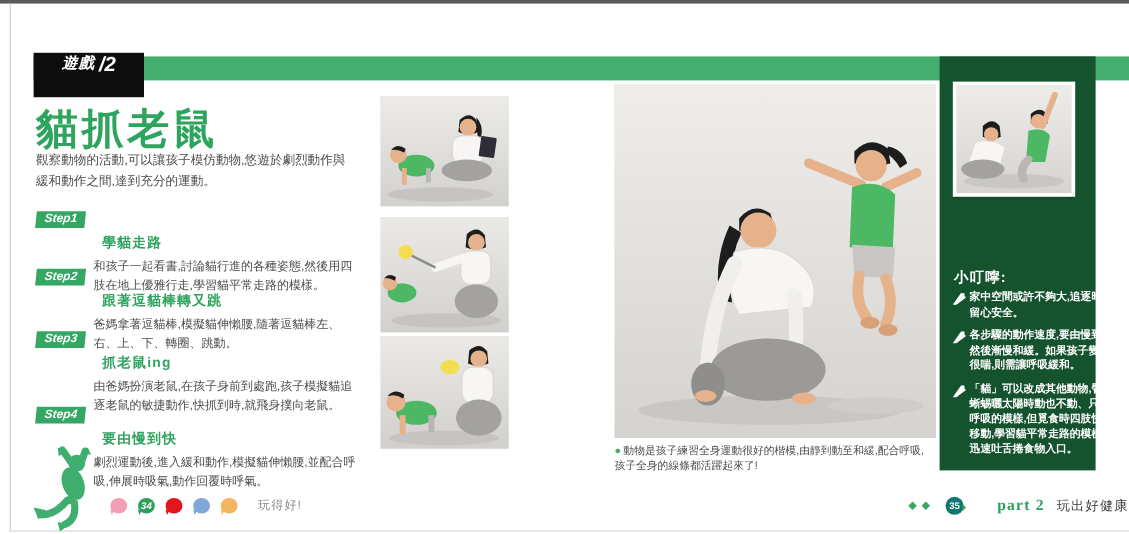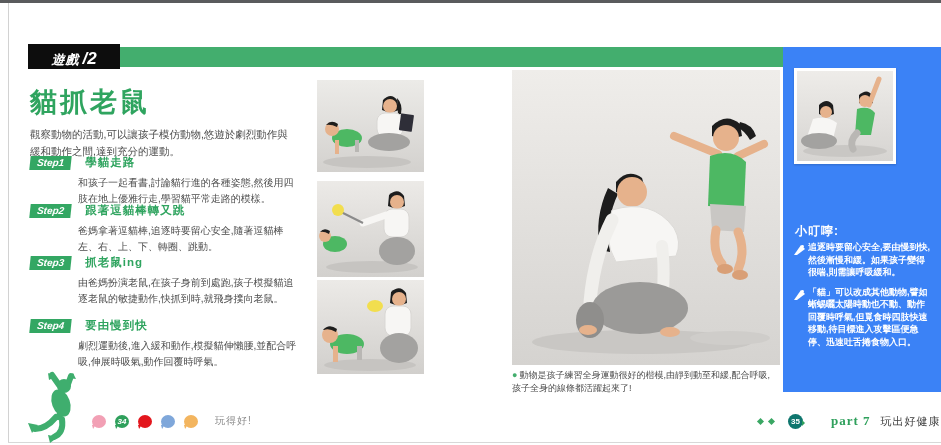--- a/index.html
+++ b/index.html
@@ -9,50 +9,50 @@
     -webkit-font-smoothing:antialiased;
   }
   .abs{position:absolute;}
   
   .topbar{left:0;top:0;width:941px;height:3px;background:#5a5b5d;}
   .edge-left{left:8px;top:3px;width:1px;height:440px;background:#d2d2d2;}
   .edge-bottom{left:8px;top:442px;width:933px;height:1px;background:#d8d8d8;}
 
   
   .header-bar{left:28px;top:47px;width:913px;height:20px;background:#43ae6e;}
-  .header-badge{left:28px;top:44px;height:25px;min-width:76px;background:#0d0d0d;
-    color:#fff;display:flex;align-items:flex-end;justify-content:center;padding:0 8px;}
+  .header-badge{left:28px;top:44px;height:37px;min-width:76px;background:#0d0d0d;
+    color:#fff;display:flex;align-items:flex-start;justify-content:center;padding:0 8px;}
   .header-badge .glabel{font-size:13px;font-weight:bold;font-style:italic;letter-spacing:1px;}
   .header-badge .gnum{font-size:17px;font-weight:bold;font-style:italic;margin-left:3px;}
 
   
-  .page-title{left:30px;top:84px;font-size:27px;font-weight:bold;color:#2fa45f;letter-spacing:3px;}
+  .page-title{left:30px;top:84px;font-size:35px;font-weight:bold;color:#2fa45f;letter-spacing:3px;}
   .intro{left:30px;top:126px;width:258px;font-size:10.5px;line-height:17px;color:#4d4d4d;}
 
   .step{left:30px;width:268px;}
   .step-head{display:flex;align-items:center;}
   .step-badge{background:#33a763;color:#fff;font-size:10px;font-weight:bold;font-style:italic;
     padding:1px 7px 2px;transform:skewX(-6deg);}
-  .step-title{color:#2fa45f;font-size:11.5px;font-weight:bold;margin-left:14px;letter-spacing:1px;}
+  .step-title{color:#2fa45f;font-size:11.5px;font-weight:bold;margin-left:14px;letter-spacing:1px;margin-top:40px;}
   .step-body{margin:5px 0 0 48px;width:220px;font-size:10px;line-height:15.5px;color:#4d4d4d;}
   .s1{top:155px;} .s2{top:203px;} .s3{top:255px;} .s4{top:318px;}
 
   
   .photo{background:#e4e2df;overflow:hidden;}
   .p1{left:317px;top:80px;width:107px;height:92px;}
   .p2{left:317px;top:181px;width:107px;height:96px;}
   .p3{left:317px;top:280px;width:107px;height:94px;}
 
   
   .main-photo{left:512px;top:70px;width:268px;height:295px;background:#e7e5e2;overflow:hidden;}
   .caption{left:512px;top:369px;width:266px;font-size:9px;line-height:12.5px;color:#4d4d4d;}
   .caption .cap-dot{color:#43ae6e;font-size:9px;margin-right:2px;}
 
   
-  .sidebar{left:783px;top:47px;width:158px;height:345px;background:#3b82f6;}
+  .sidebar{left:783px;top:47px;width:130px;height:345px;background:#14532d;}
   .side-photo-frame{position:absolute;left:11px;top:21px;width:96px;height:90px;background:#fff;
     padding:3px;box-shadow:0 1px 2px rgba(0,0,0,.18);}
   .side-photo{width:96px;height:90px;background:#e9e7e4;overflow:hidden;}
   .tips-title{position:absolute;left:12px;top:176px;color:#fff;font-size:12px;font-weight:bold;letter-spacing:1px;}
   .tips{position:absolute;left:10px;top:194px;width:140px;}
   .tip{display:flex;margin-bottom:7px;}
   .tip-icon{width:13px;flex:0 0 13px;margin-right:2px;padding-top:1px;}
   .tip-text{color:#fff;font-size:9px;font-weight:bold;line-height:12.5px;}
 
   
@@ -97,21 +97,21 @@
     <span class="step-badge">Step1</span>
     <span class="step-title">學貓走路</span>
   </div>
   <div class="step-body">和孩子一起看書,討論貓行進的各種姿態,然後用四肢在地上優雅行走,學習貓平常走路的模樣。</div>
 </div>
 <div class="abs step s2">
   <div class="step-head">
     <span class="step-badge">Step2</span>
     <span class="step-title">跟著逗貓棒轉又跳</span>
   </div>
-  <div class="step-body">爸媽拿著逗貓棒,追逐時要留心安全,隨著逗貓棒左、右、上、下、轉圈、跳動。</div>
+  <div class="step-body">爸媽拿著逗貓棒,模擬貓伸懶腰,隨著逗貓棒左、右、上、下、轉圈、跳動。</div>
 </div>
 <div class="abs step s3">
   <div class="step-head">
     <span class="step-badge">Step3</span>
     <span class="step-title">抓老鼠ing</span>
   </div>
   <div class="step-body">由爸媽扮演老鼠,在孩子身前到處跑,孩子模擬貓追逐老鼠的敏捷動作,快抓到時,就飛身撲向老鼠。</div>
 </div>
 <div class="abs step s4">
   <div class="step-head">
@@ -261,30 +261,39 @@
   </div>
   <div class="tips-title">小叮嚀:</div>
   <div class="tips">
     <div class="tip">
       <span class="tip-icon">
         <svg width="13" height="13" viewBox="0 0 13 13">
             <path d="M1 12 L8 2 L12 6 L4 12 Z" fill="#ffffff"></path>
             <circle cx="9.5" cy="3.5" r="1.4" fill="#ffffff"></circle>
           </svg>
       </span>
-      <span class="tip-text">追逐時要留心安全,要由慢到快,然後漸慢和緩。如果孩子變得很喘,則需讓呼吸緩和。</span>
+      <span class="tip-text">家中空間或許不夠大,追逐時要留心安全。</span>
     </div>
     <div class="tip">
       <span class="tip-icon">
         <svg width="13" height="13" viewBox="0 0 13 13">
             <path d="M1 12 L8 2 L12 6 L4 12 Z" fill="#ffffff"></path>
             <circle cx="9.5" cy="3.5" r="1.4" fill="#ffffff"></circle>
           </svg>
       </span>
-      <span class="tip-text">「貓」可以改成其他動物,譬如蜥蜴曬太陽時動也不動、動作回覆時呼氣,但覓食時四肢快速移動,待目標進入攻擊區便急停、迅速吐舌捲食物入口。</span>
+      <span class="tip-text">各步驟的動作速度,要由慢到快,然後漸慢和緩。如果孩子變得很喘,則需讓呼吸緩和。</span>
+    </div>
+    <div class="tip">
+      <span class="tip-icon">
+        <svg width="13" height="13" viewBox="0 0 13 13">
+            <path d="M1 12 L8 2 L12 6 L4 12 Z" fill="#ffffff"></path>
+            <circle cx="9.5" cy="3.5" r="1.4" fill="#ffffff"></circle>
+          </svg>
+      </span>
+      <span class="tip-text">「貓」可以改成其他動物,譬如蜥蜴曬太陽時動也不動、只剩呼吸的模樣,但覓食時四肢快速移動,學習貓平常走路的模樣、迅速吐舌捲食物入口。</span>
     </div>
   </div>
 </div>
 
 <div class="abs frog">
   <svg width="60" height="72" viewBox="0 0 60 72">
     <g fill="none" stroke="#3fae6e" stroke-width="6" stroke-linecap="round">
       <path d="M34 26 Q40 36 32 46"></path>
       <path d="M33 14 L26 4"></path>
       <path d="M41 16 L45 5"></path>
@@ -309,15 +318,15 @@
   <span class="dot" style="color:#f3b55f"></span>
   <span class="footer-left-text">玩得好!</span>
 </div>
 
 <div class="abs footer-right">
   <span class="diamond"></span>
   <span class="diamond"></span>
   <span class="pageno">
     <span>35</span>
   </span>
-  <span class="part-label">part 7</span>
+  <span class="part-label">part 2</span>
   <span class="part-title">玩出好健康</span>
 </div>
 
 </body></html>

